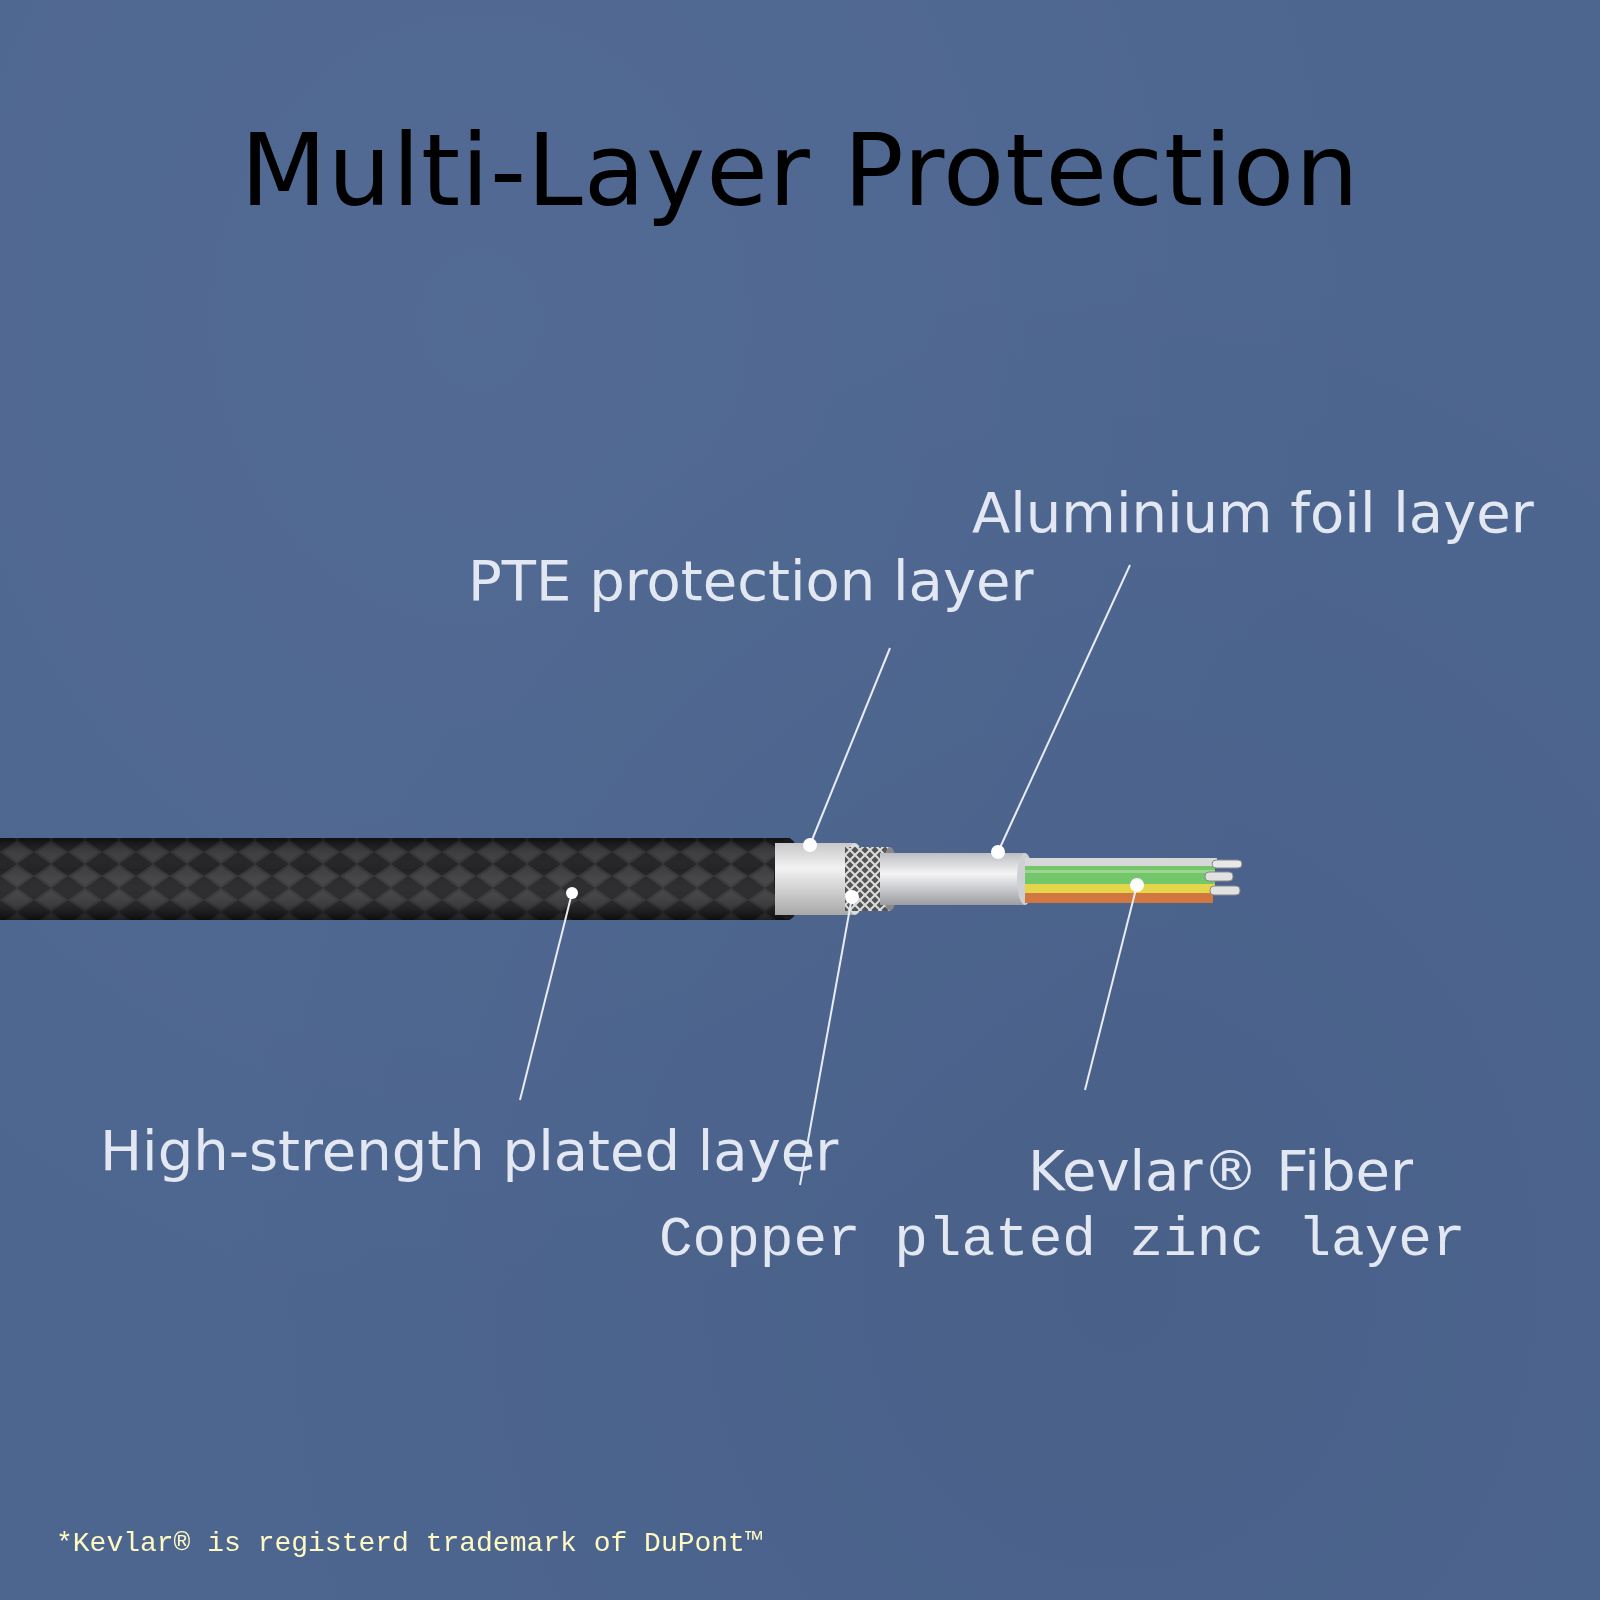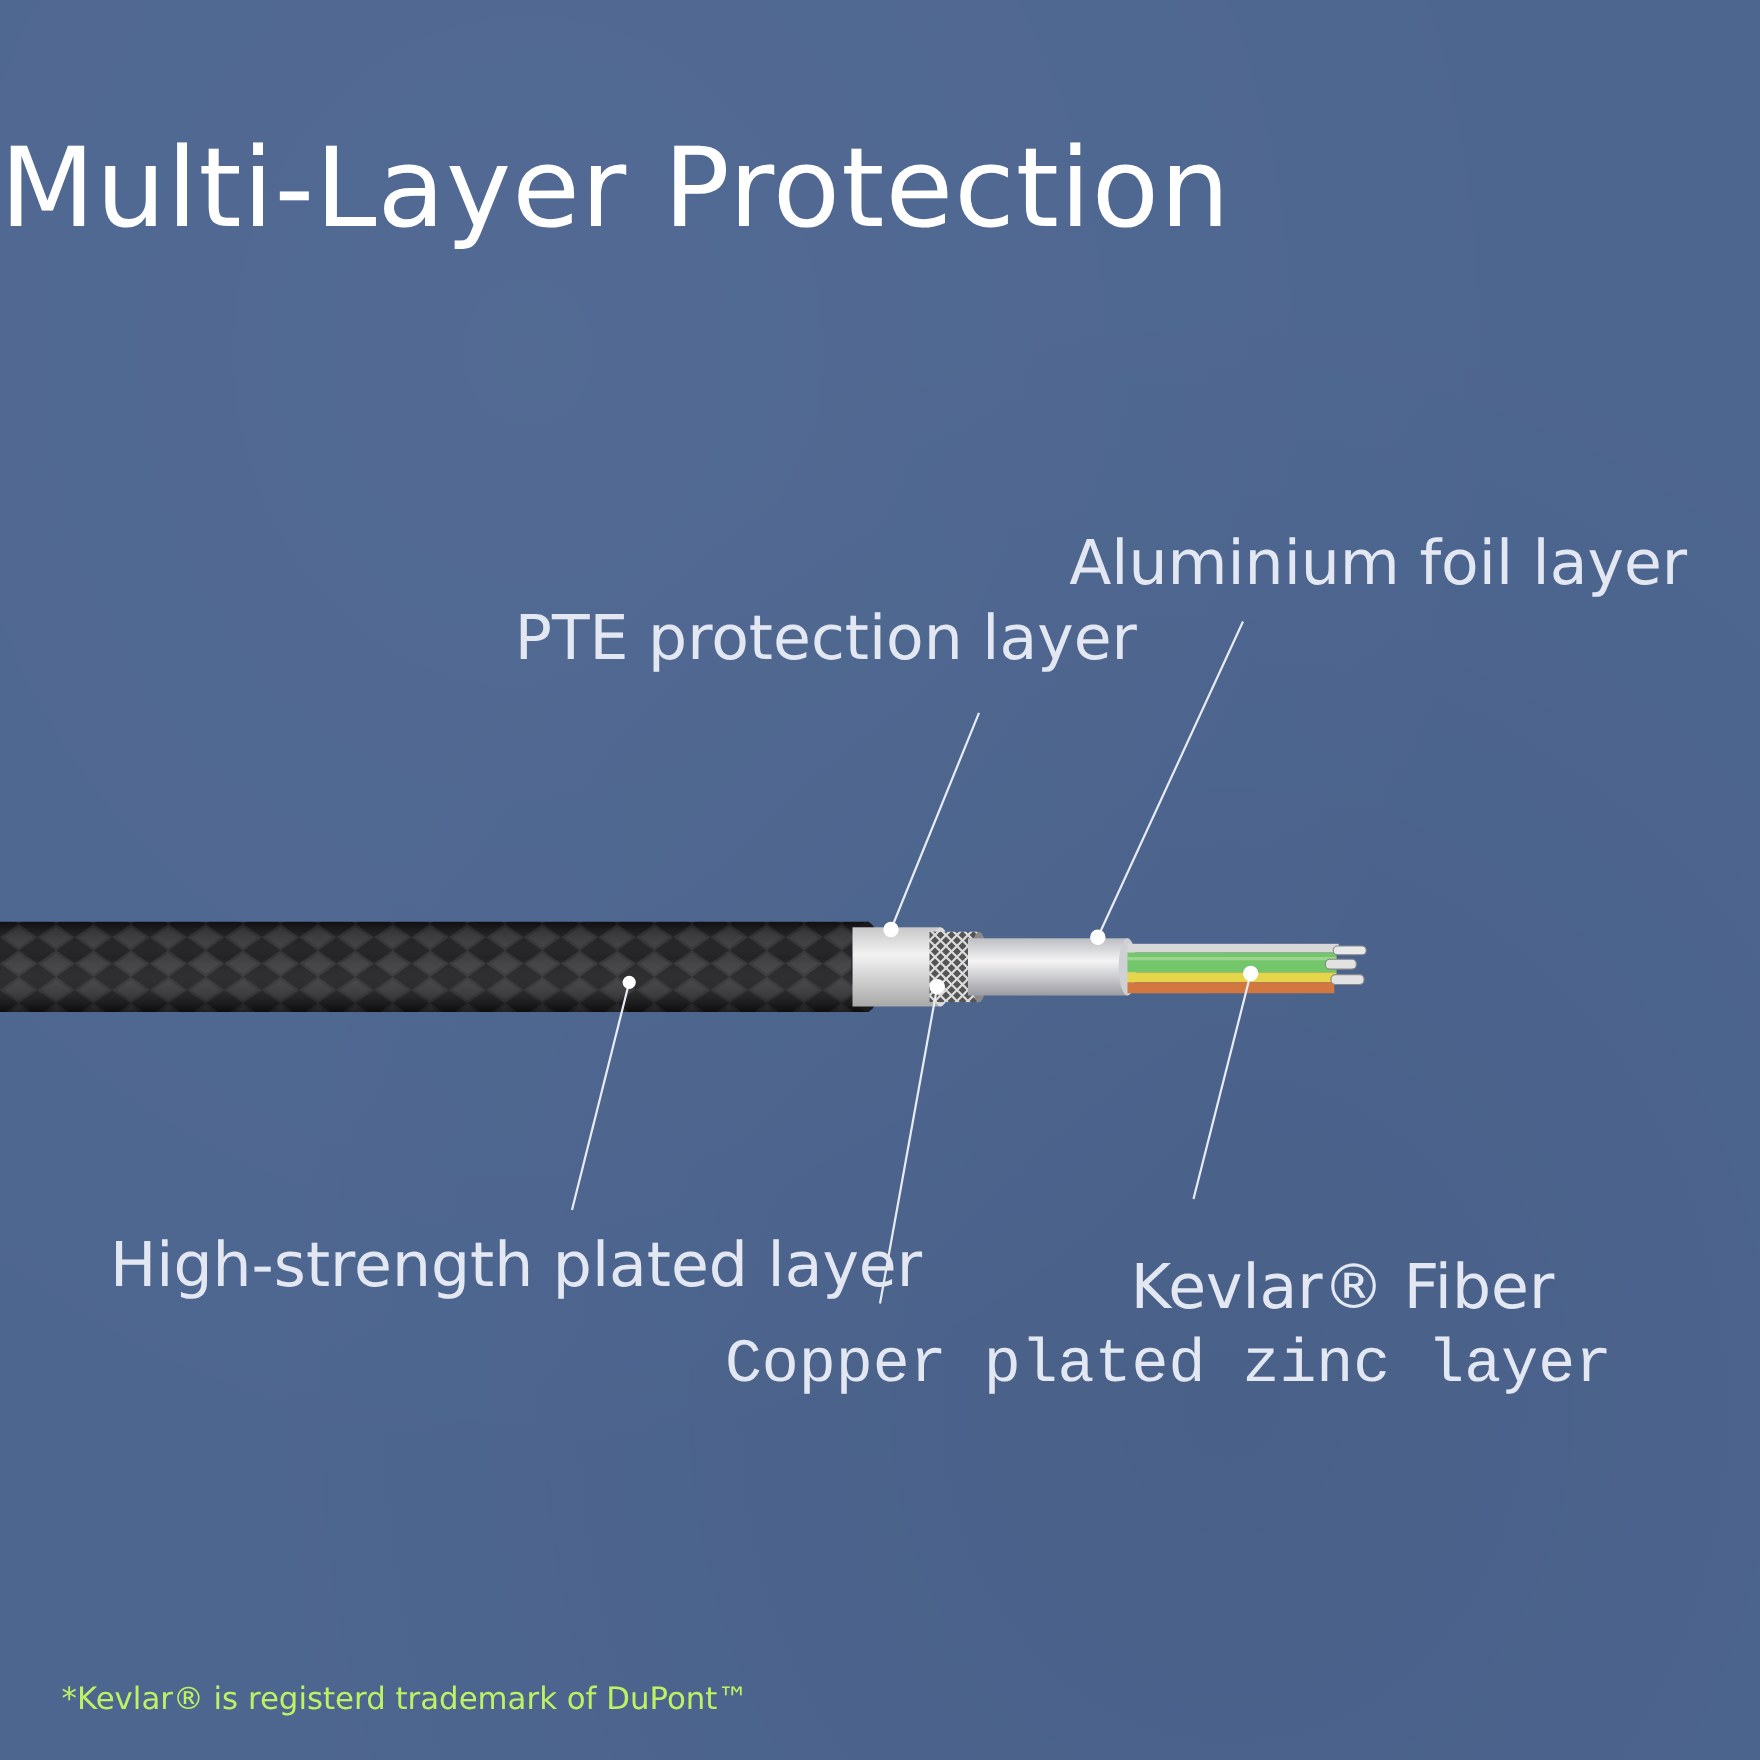--- a/index.html
+++ b/index.html
@@ -7,28 +7,28 @@
     width: 1600px; height: 1600px; overflow: hidden;
     background: #4d6690;
     background-image:
       radial-gradient(ellipse at 30% 20%, rgba(255,255,255,0.03), transparent 60%),
       radial-gradient(ellipse at 70% 80%, rgba(0,0,0,0.05), transparent 60%);
     font-family: "DejaVu Sans", sans-serif;
     position: relative;
   }
   .title {
     position: absolute; left: 0; width: 1600px; top: 112px;
-    color: #ffffff;
+    text-align: center; color: #000000;
     font-size: 100px; letter-spacing: 1px; font-weight: normal;
   }
   .label {
     position: absolute; color: #e2e7f2; font-size: 56px; white-space: nowrap;
   }
   .footnote {
-    position: absolute; left: 56px; top: 1528px; color: #bef264; font-size: 28px;
+    position: absolute; left: 56px; top: 1528px; color: #fef9c3; font-size: 28px; font-family: Liberation Mono, monospace;
   }
   svg.diagram { position: absolute; left: 0; top: 0; }
 </style>
 </head>
 <body>
 
 <div class="title">Multi-Layer Protection</div>
 
 <svg class="diagram" width="1600" height="1600" viewBox="0 0 1600 1600">
   <defs>

